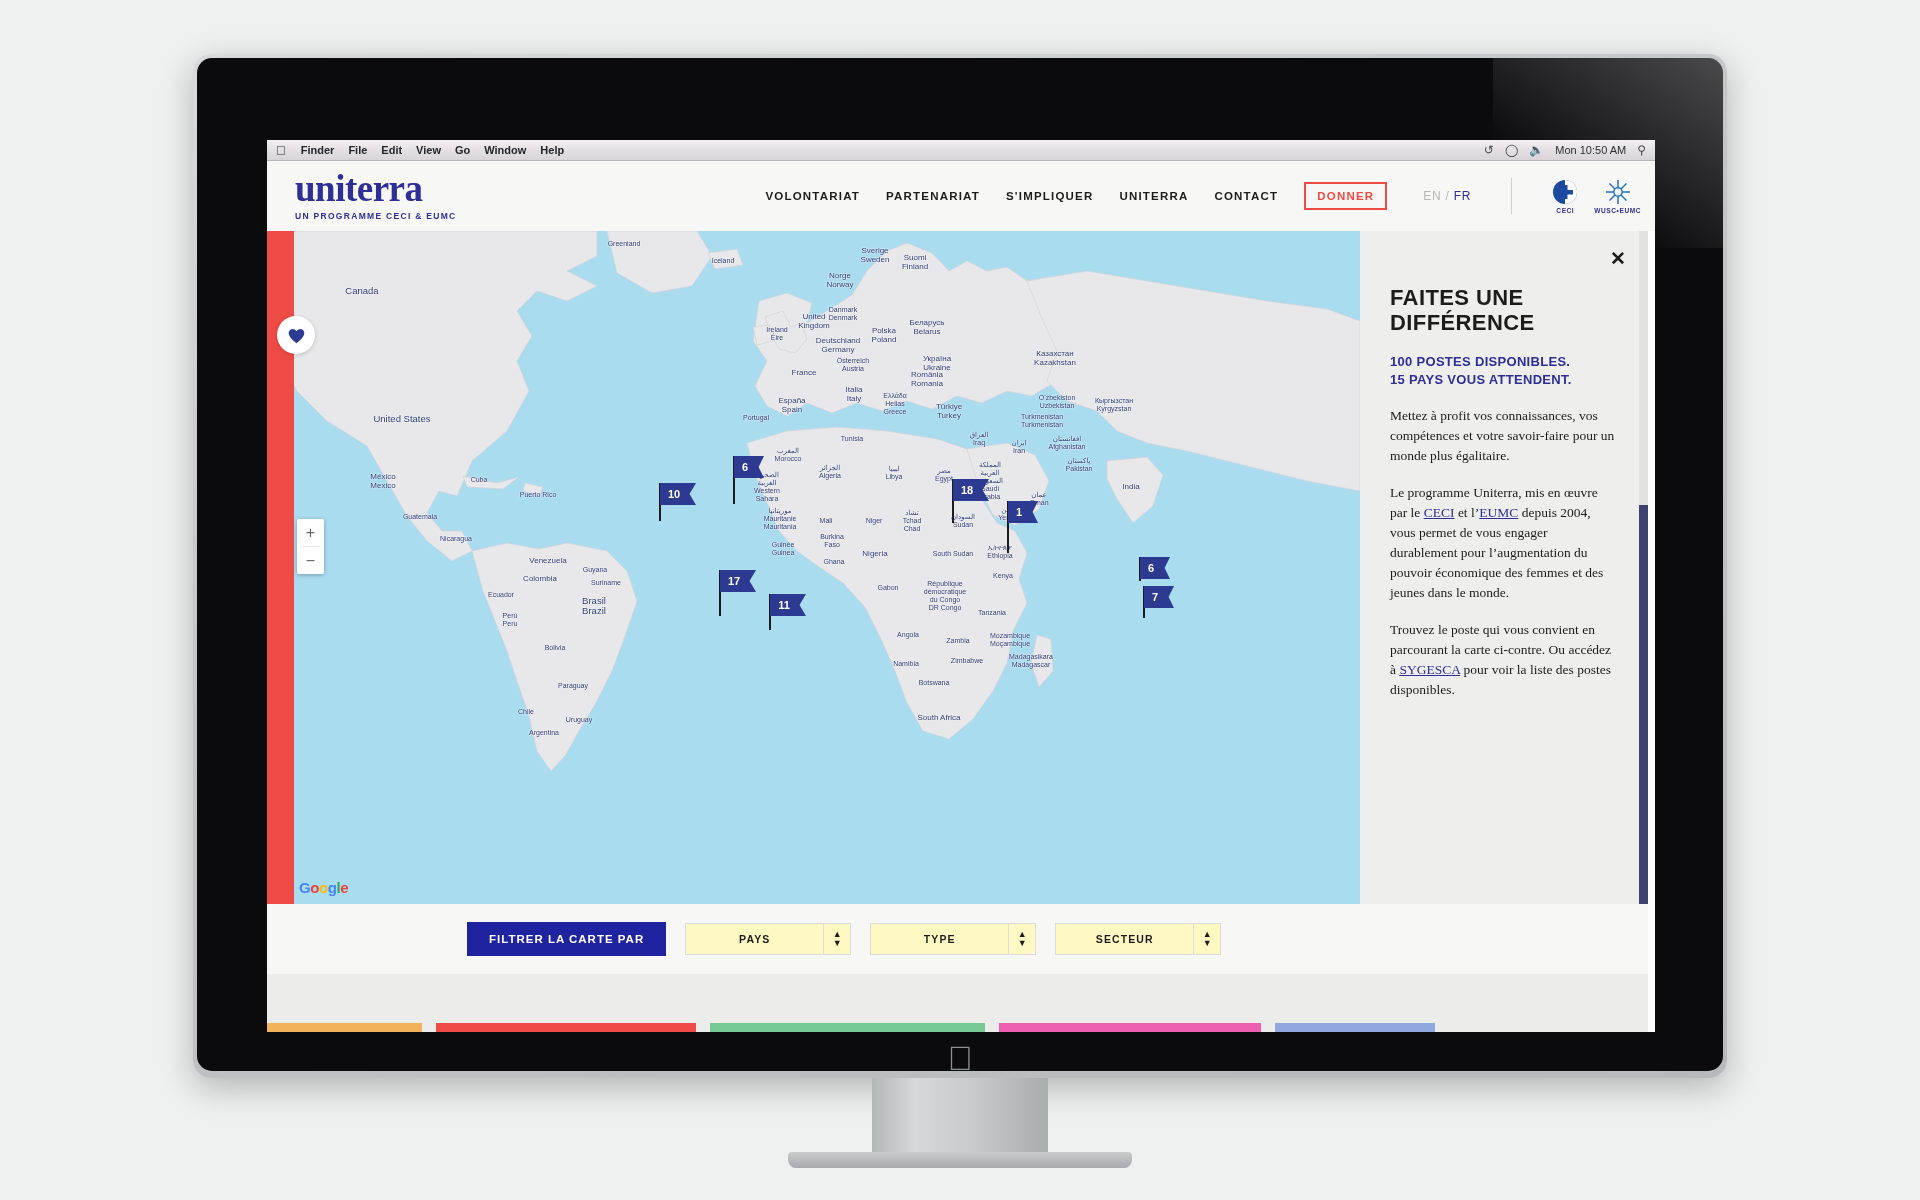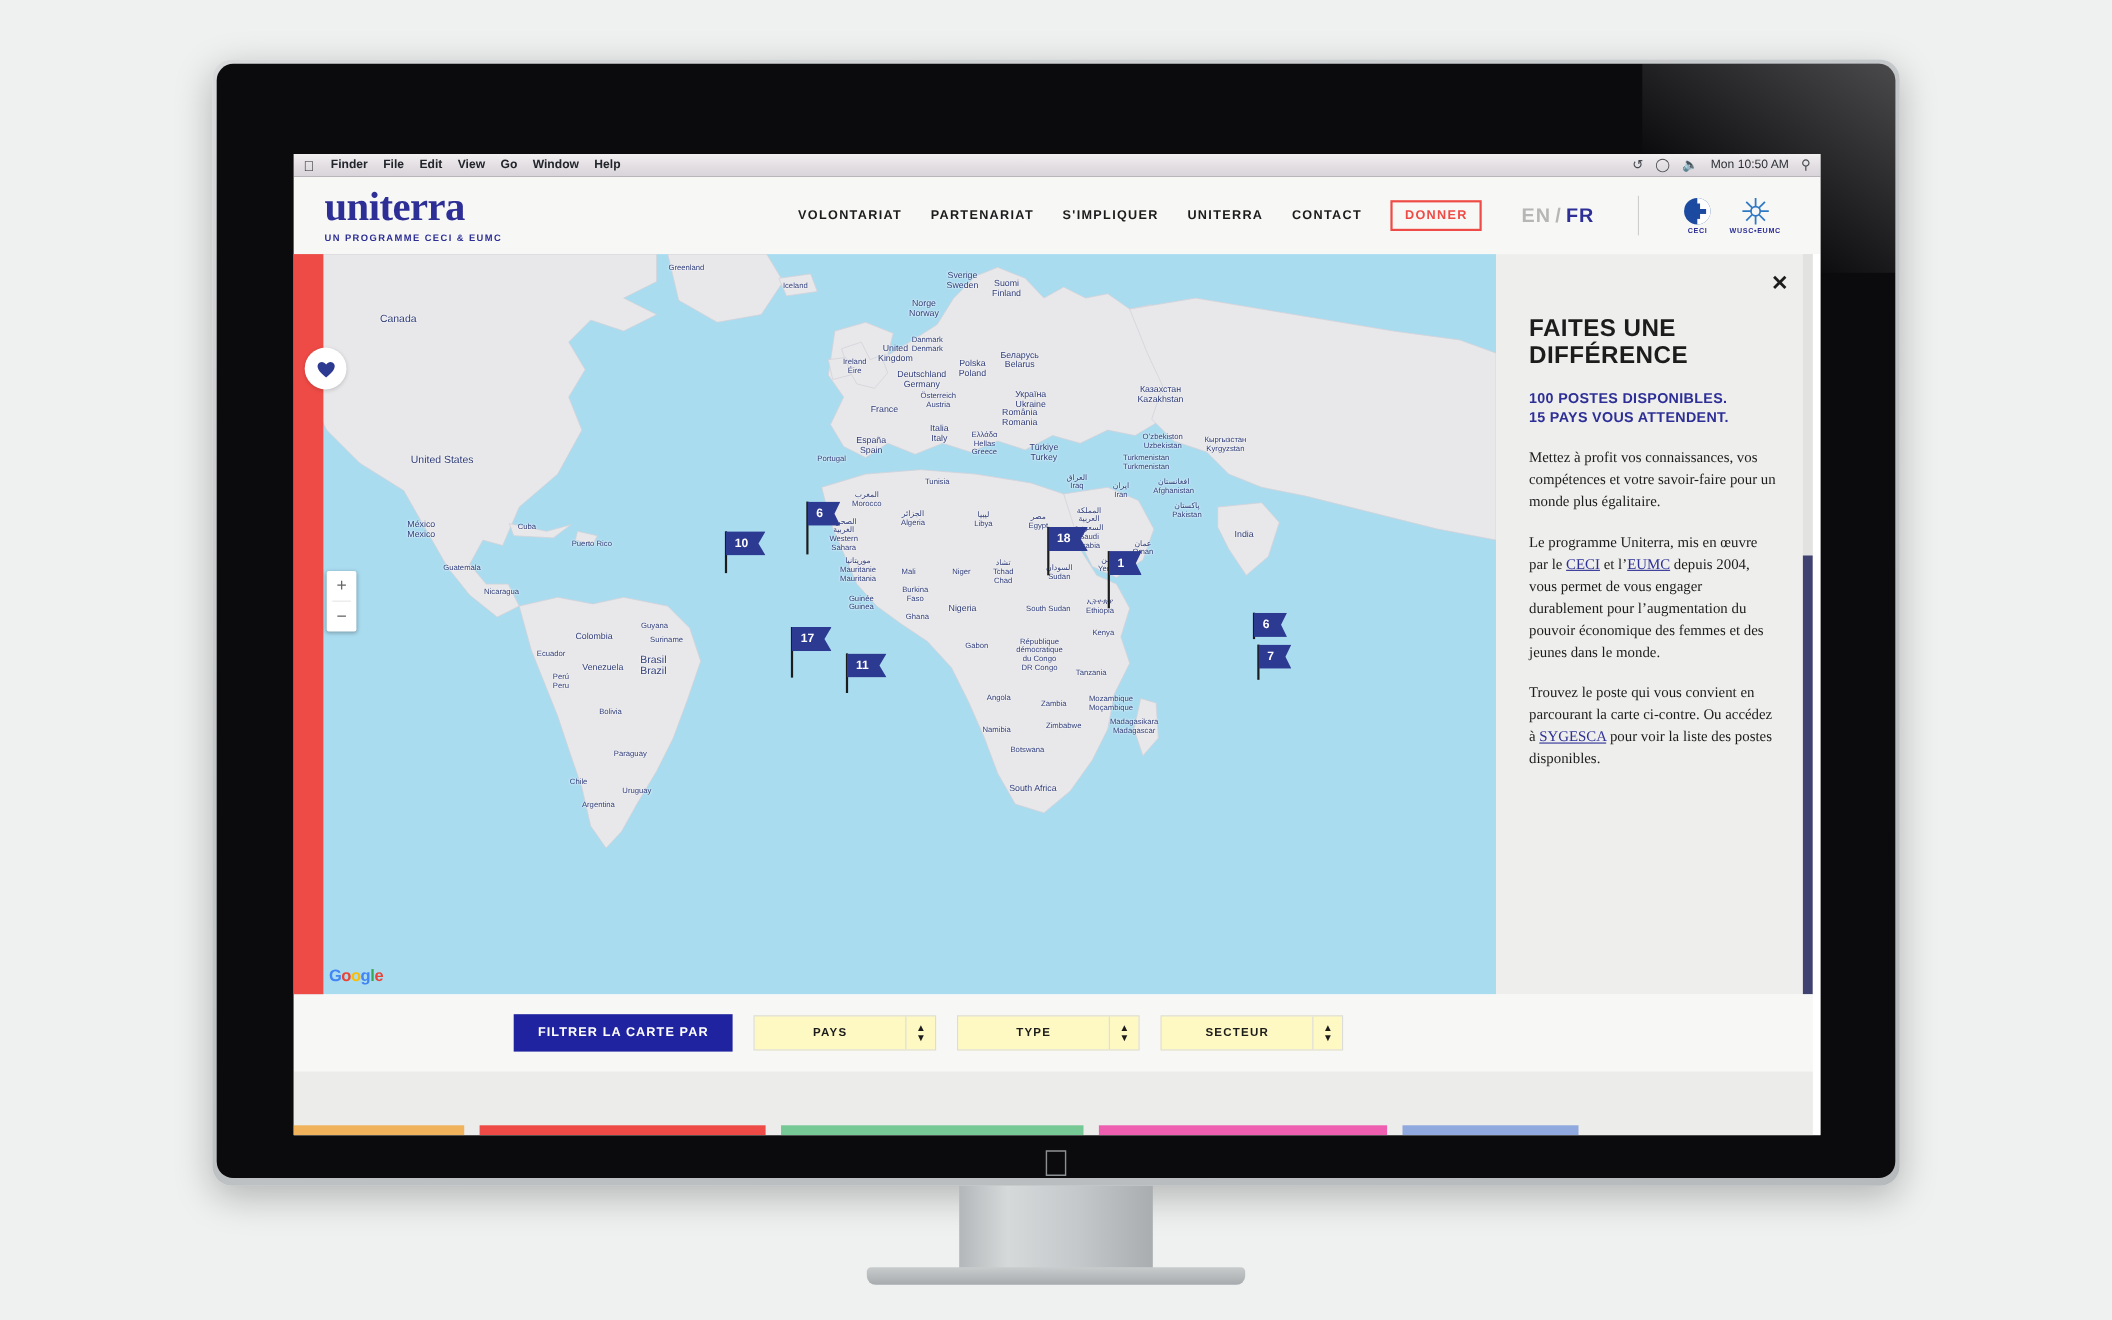--- a/index.html
+++ b/index.html
@@ -66,21 +66,21 @@
   #menubar .mi{margin-right:14px;font-weight:bold;white-space:nowrap;}
   #menubar .apple{font-size:13px;margin-right:15px;line-height:1;}
   #menubar .spacer{flex:1;}
   #menubar .right{display:flex;align-items:center;gap:11px;font-weight:normal;color:#2b2f33;}
   #menubar .ricon{font-size:12px;line-height:1;opacity:.85;}
 
   
   #siteheader{
     height:70px;background:#f7f7f5;
     display:flex;align-items:center;
-    padding:0 36px 0 28px;box-sizing:border-box;
+    padding:0 14px 0 28px;box-sizing:border-box;
   }
   #logo-wrap{display:flex;flex-direction:column;justify-content:center;}
   #logo-word{
     font-family:"Liberation Serif", serif;
     font-weight:bold;font-size:37px;line-height:36px;
     color:#2d2f96;letter-spacing:-.5px;
   }
   #logo-tag{
     font-size:8.5px;font-weight:bold;letter-spacing:1.3px;
     color:#2d2f96;margin-top:4px;
@@ -90,21 +90,21 @@
   }
   .navlink{
     font-size:11.5px;font-weight:bold;letter-spacing:1.2px;color:#1c1c1c;
     white-space:nowrap;cursor:pointer;
   }
   #donner{
     border:2px solid #ef4b46;color:#ef4b46;
     font-size:11.5px;font-weight:bold;letter-spacing:1.2px;
     padding:6px 11px;cursor:pointer;
   }
-  #lang{display:flex;align-items:center;gap:4px;font-size:18px;font-weight:bold;letter-spacing:.8px;margin-left:10px;}
+  #lang{display:flex;align-items:center;gap:4px;font-size:12px;font-weight:normal;letter-spacing:.8px;margin-left:10px;}
   #lang .en{color:#b6b6b6;cursor:pointer;}
   #lang .sep{color:#b6b6b6;}
   #lang .fr{color:#2d2f96;cursor:pointer;}
   #divider-v{width:1px;height:36px;background:#cfcfcf;margin:0 14px;}
   #org-logos{display:flex;align-items:center;gap:16px;}
   .orglogo{display:flex;flex-direction:column;align-items:center;}
   .orglogo .cap{font-size:6.5px;font-weight:bold;color:#2d2f96;letter-spacing:.6px;margin-top:2px;}
 
   
   #content{position:relative;height:801px;background:#fff;}
@@ -362,21 +362,21 @@
 
       <div id="map-labels">
           <div class="lbl big" style="left: 95px; top: 60px;">Canada</div>
           <div class="lbl big" style="left: 135px; top: 188px; text-align: center;">United States</div>
           <div class="lbl " style="left: 116px; top: 250px;">México
 Mexico</div>
           <div class="lbl sm" style="left: 153px; top: 286px;">Guatemala</div>
           <div class="lbl sm" style="left: 189px; top: 308px;">Nicaragua</div>
           <div class="lbl sm" style="left: 212px; top: 249px;">Cuba</div>
           <div class="lbl sm" style="left: 271px; top: 264px;">Puerto Rico</div>
-          <div class="lbl " style="left: 281px; top: 329px; margin-top: 47px;">Venezuela</div>
+          <div class="lbl " style="left: 281px; top: 329px;">Venezuela</div>
           <div class="lbl sm" style="left: 328px; top: 339px;">Guyana</div>
           <div class="lbl sm" style="left: 339px; top: 352px;">Suriname</div>
           <div class="lbl " style="left: 273px; top: 347px;">Colombia</div>
           <div class="lbl sm" style="left: 234px; top: 364px;">Ecuador</div>
           <div class="lbl sm" style="left: 243px; top: 389px;">Perú
 Peru</div>
           <div class="lbl big" style="left: 327px; top: 375px;">Brasil
 Brazil</div>
           <div class="lbl sm" style="left: 288px; top: 417px;">Bolivia</div>
           <div class="lbl sm" style="left: 306px; top: 455px;">Paraguay</div>

